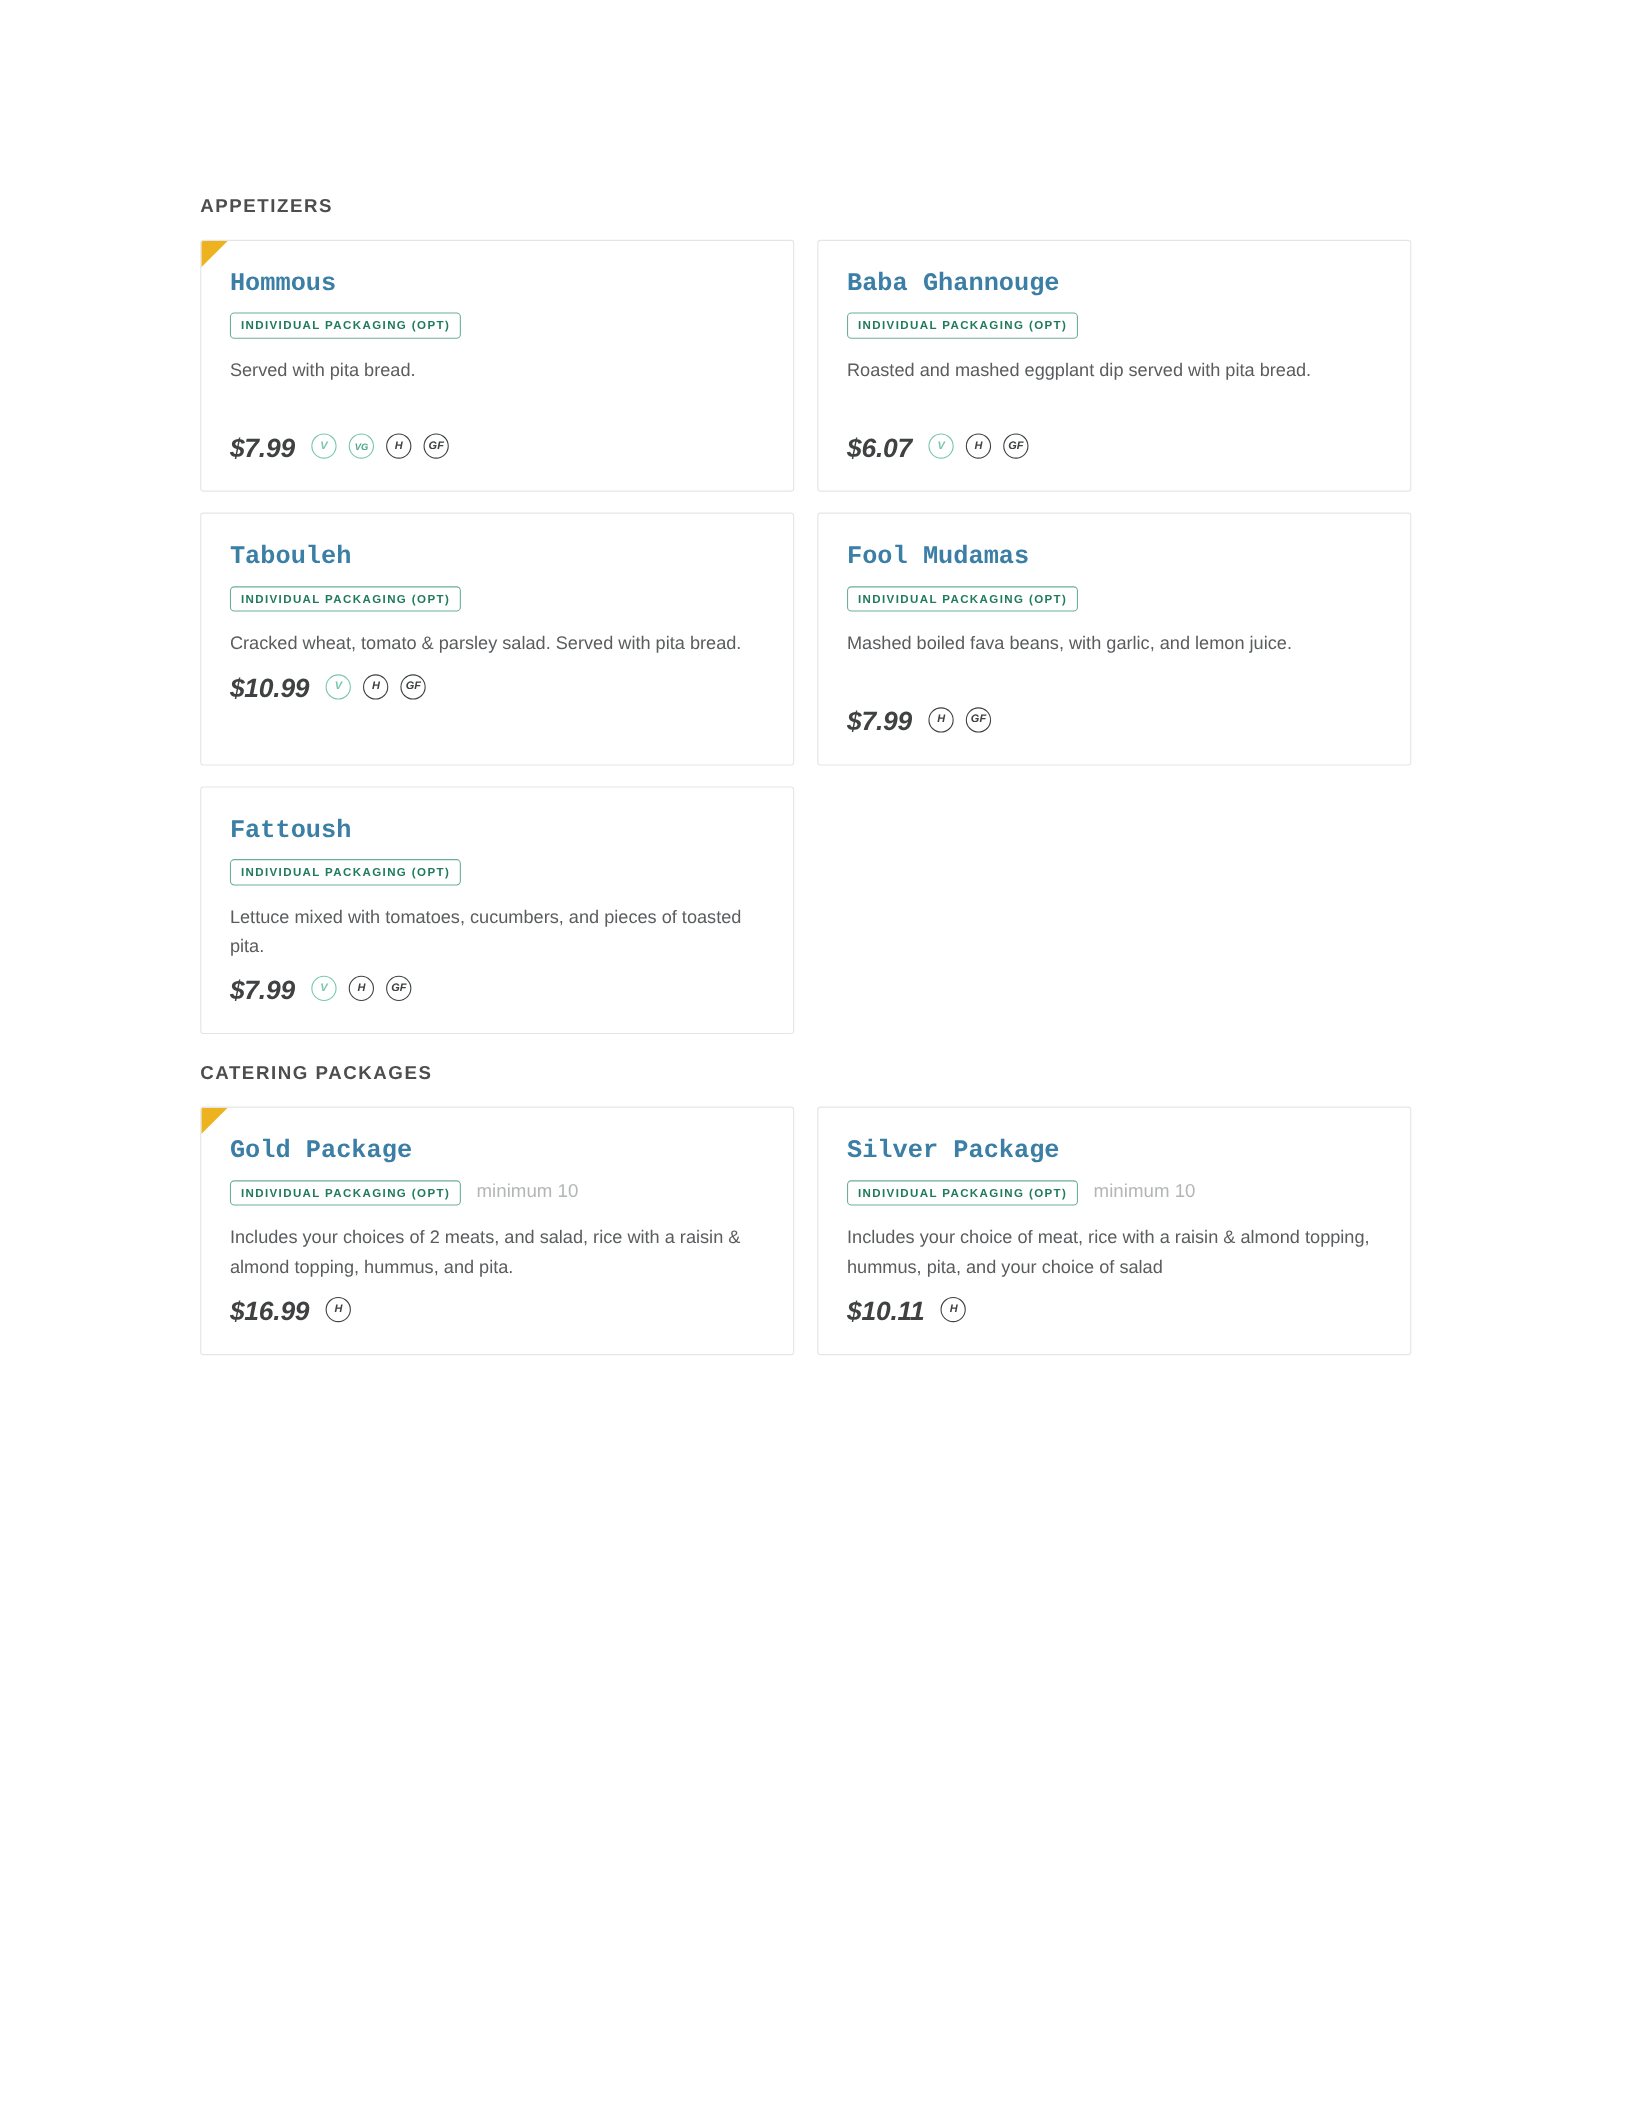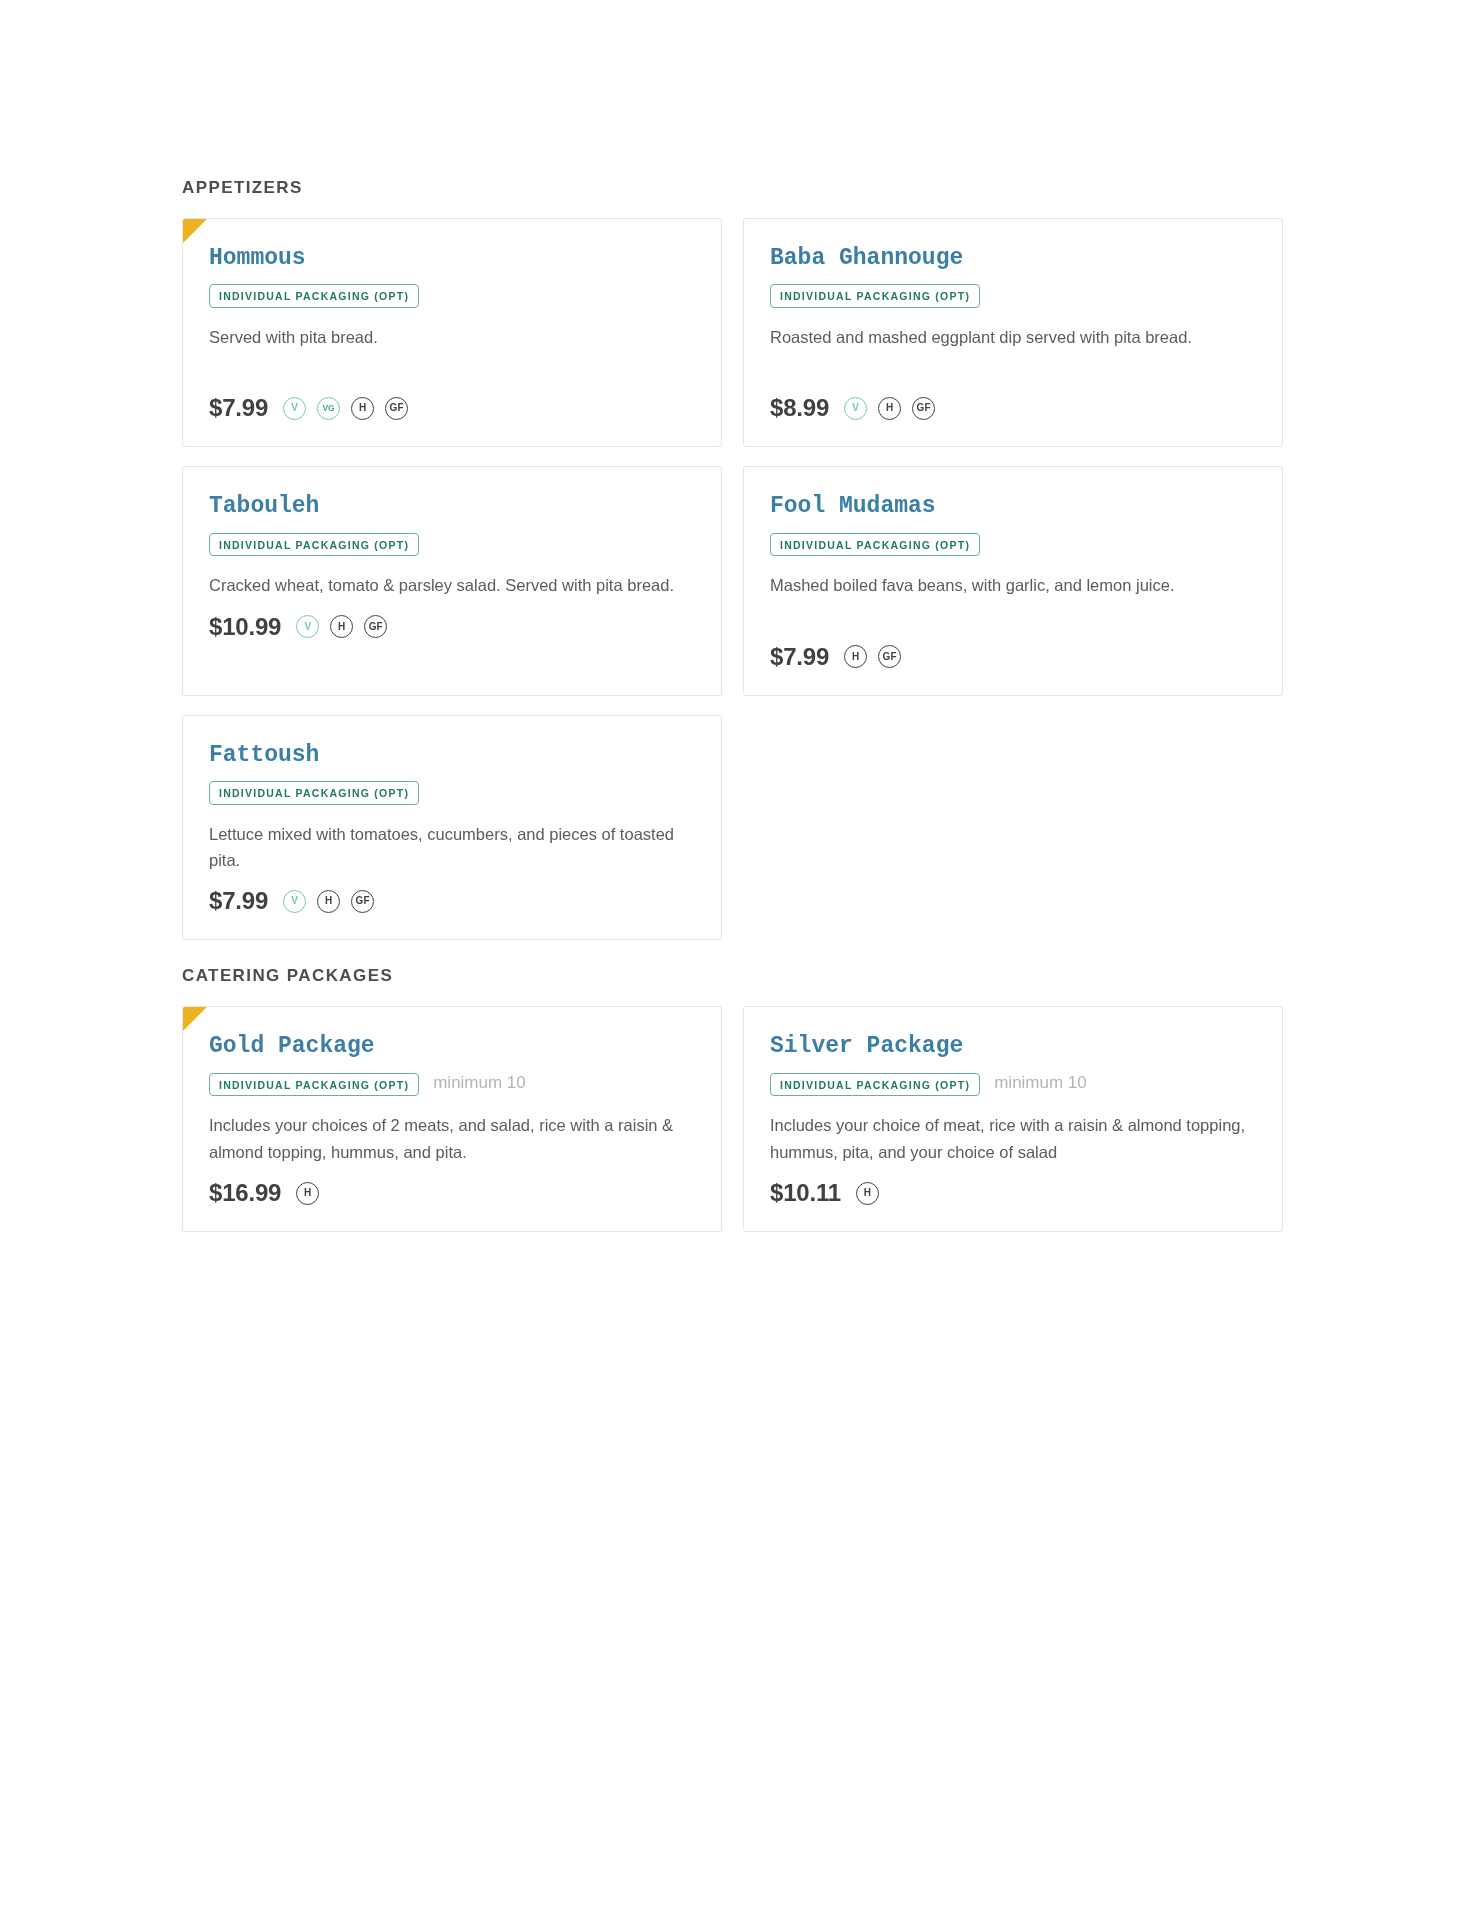--- a/index.html
+++ b/index.html
@@ -112,22 +112,22 @@
     margin: 0 0 14px 0;
     max-width: 500px;
     font-family: "Liberation Sans", sans-serif;
   }
   .card-desc.spacer-below {
     margin-bottom: 44px;
   }
 
   .price-row {
     display: flex;
-    align-items: center;
     gap: 11px;
+    font-style: italic;
   }
   .price {
     font-size: 24px;
     font-weight: bold;
     color: #3f4142;
     letter-spacing: -0.2px;
     margin-right: 4px;
     font-family: "Liberation Sans", sans-serif;
   }
 
@@ -183,21 +183,21 @@
               <span class="diet-icon gf">GF</span>
             </div>
           </div>
           <div class="card">
             <h3 class="card-title">Baba Ghannouge</h3>
             <div class="badge-row">
               <span class="badge">INDIVIDUAL PACKAGING (OPT)</span>
             </div>
             <p class="card-desc spacer-below">Roasted and mashed eggplant dip served with pita bread.</p>
             <div class="price-row">
-              <span class="price">$8.99</span>
+              <span class="price">$6.07</span>
               <span class="diet-icon veg">V</span>
               <span class="diet-icon">H</span>
               <span class="diet-icon gf">GF</span>
             </div>
           </div>
           <div class="card">
             <h3 class="card-title">Tabouleh</h3>
             <div class="badge-row">
               <span class="badge">INDIVIDUAL PACKAGING (OPT)</span>
             </div>

